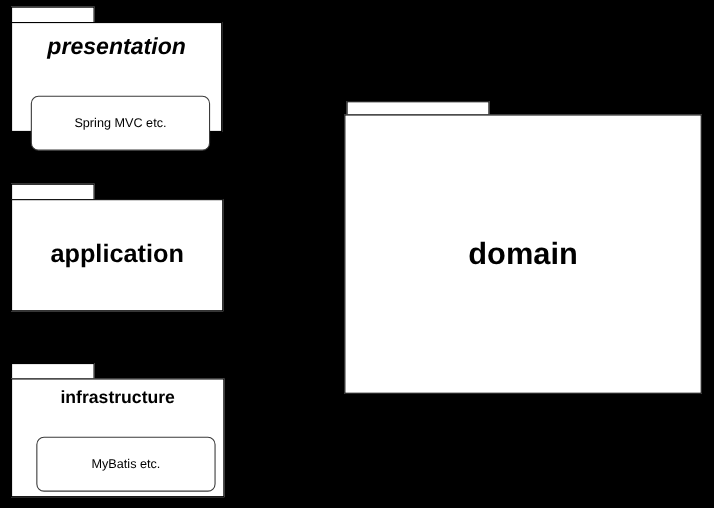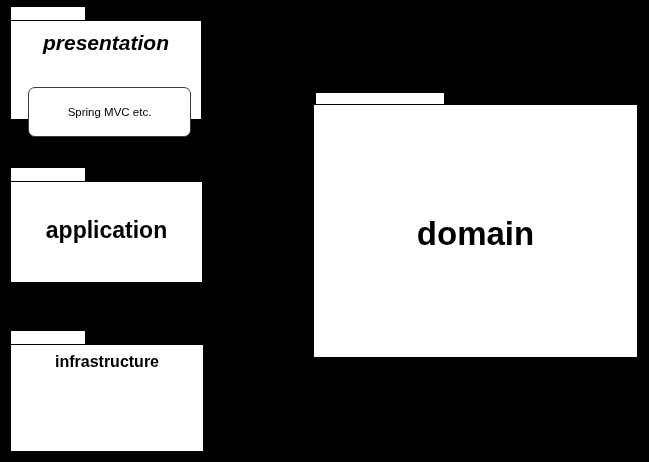--- a/index.html
+++ b/index.html
@@ -106,23 +106,26 @@
     <div class="pkg-tab" style="left:10px; top:167px; width:76px; height:15px;"></div>
     <div class="pkg-body" style="left:10px; top:181px; width:193px; height:102px;">
       <div class="pkg-title" style="top:35px; font-size:23px;">application</div>
     </div>
   </div>
 
   <div class="pkg">
     <div class="pkg-tab" style="left:10px; top:330px; width:76px; height:15px;"></div>
     <div class="pkg-body" style="left:10px; top:344px; width:194px; height:108px;">
       <div class="pkg-title" style="top:8px; font-size:16px;">infrastructure</div>
+      <div class="inner-box" style="left:22px; top:52px; width:163px; height:50px;">
+        <span>MyBatis etc.</span>
+      </div>
     </div>
   </div>
 
   <div class="pkg">
     <div class="pkg-tab" style="left:315px; top:92px; width:130px; height:13px;"></div>
     <div class="pkg-body" style="left:313px; top:104px; width:325px; height:254px;">
-      <div class="pkg-title" style="top:110px; font-size:33px;">domain</div>
+      <div class="pkg-title" style="top:110px; font-size:28px;">domain</div>
     </div>
   </div>
 
 </div>
 
 </body></html>

